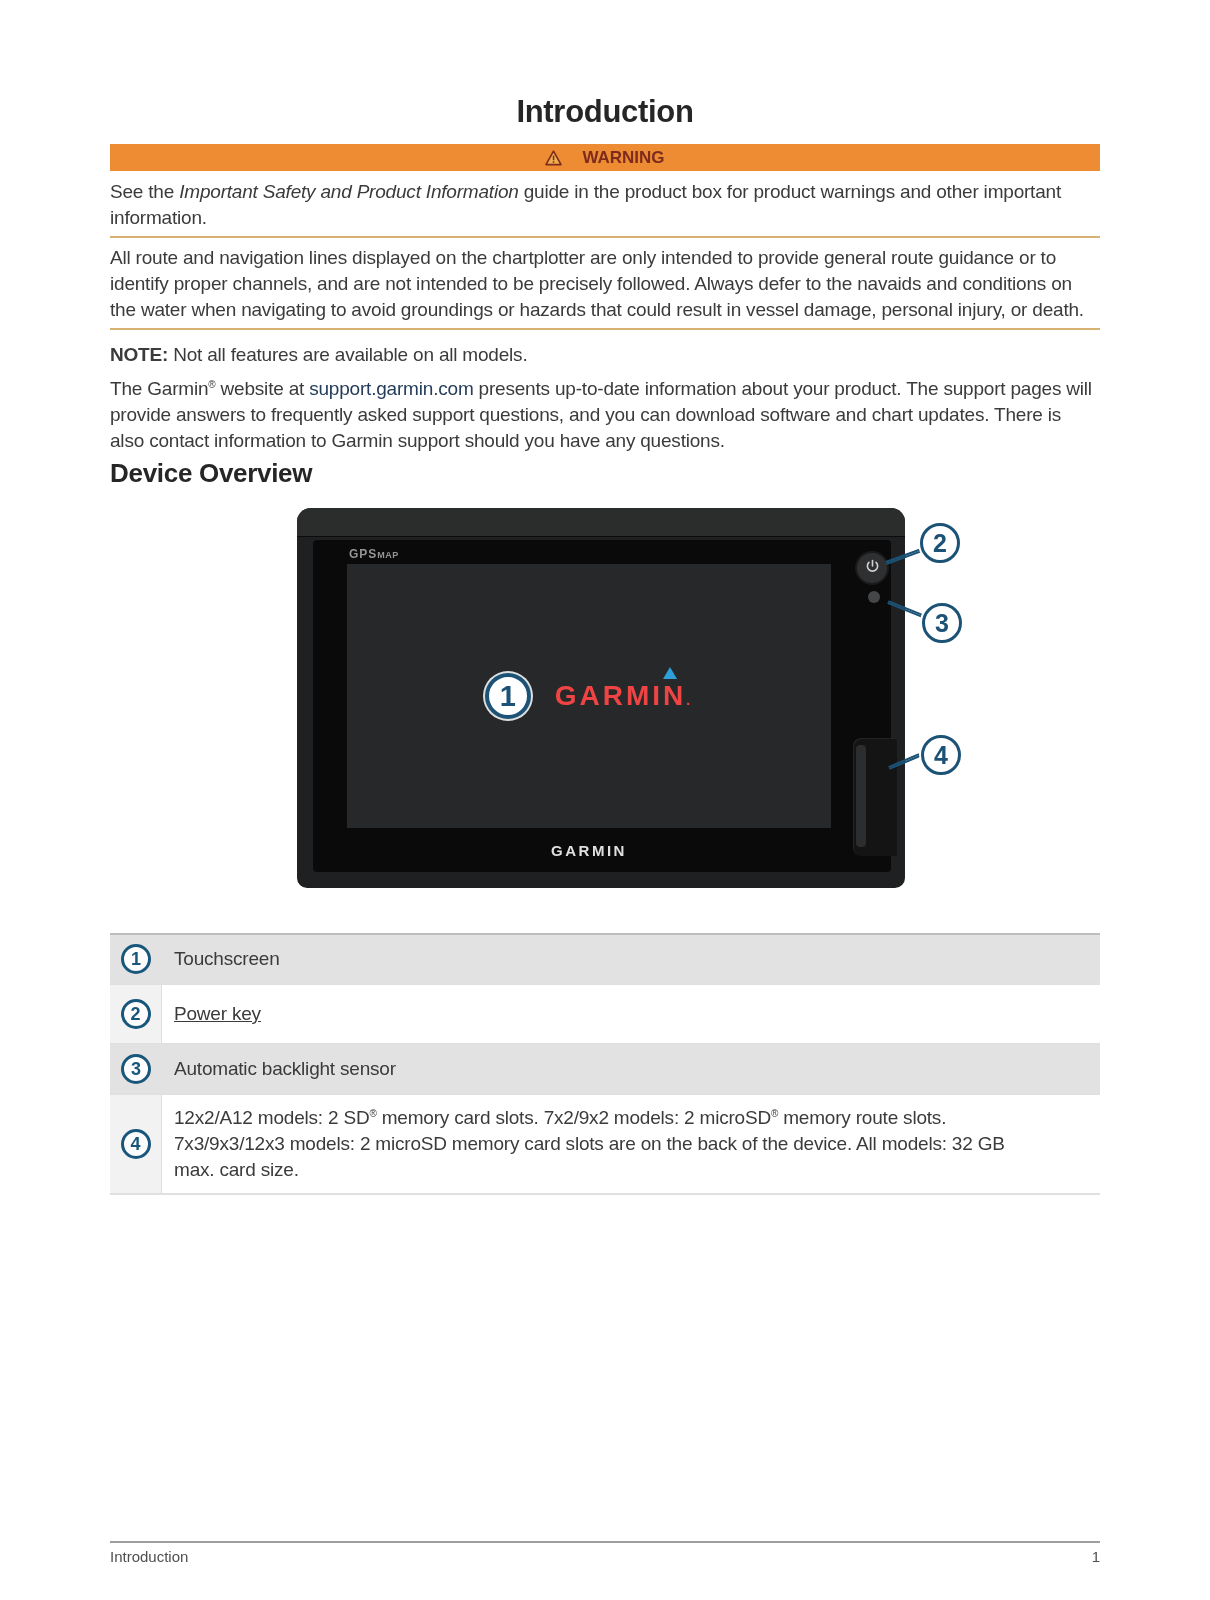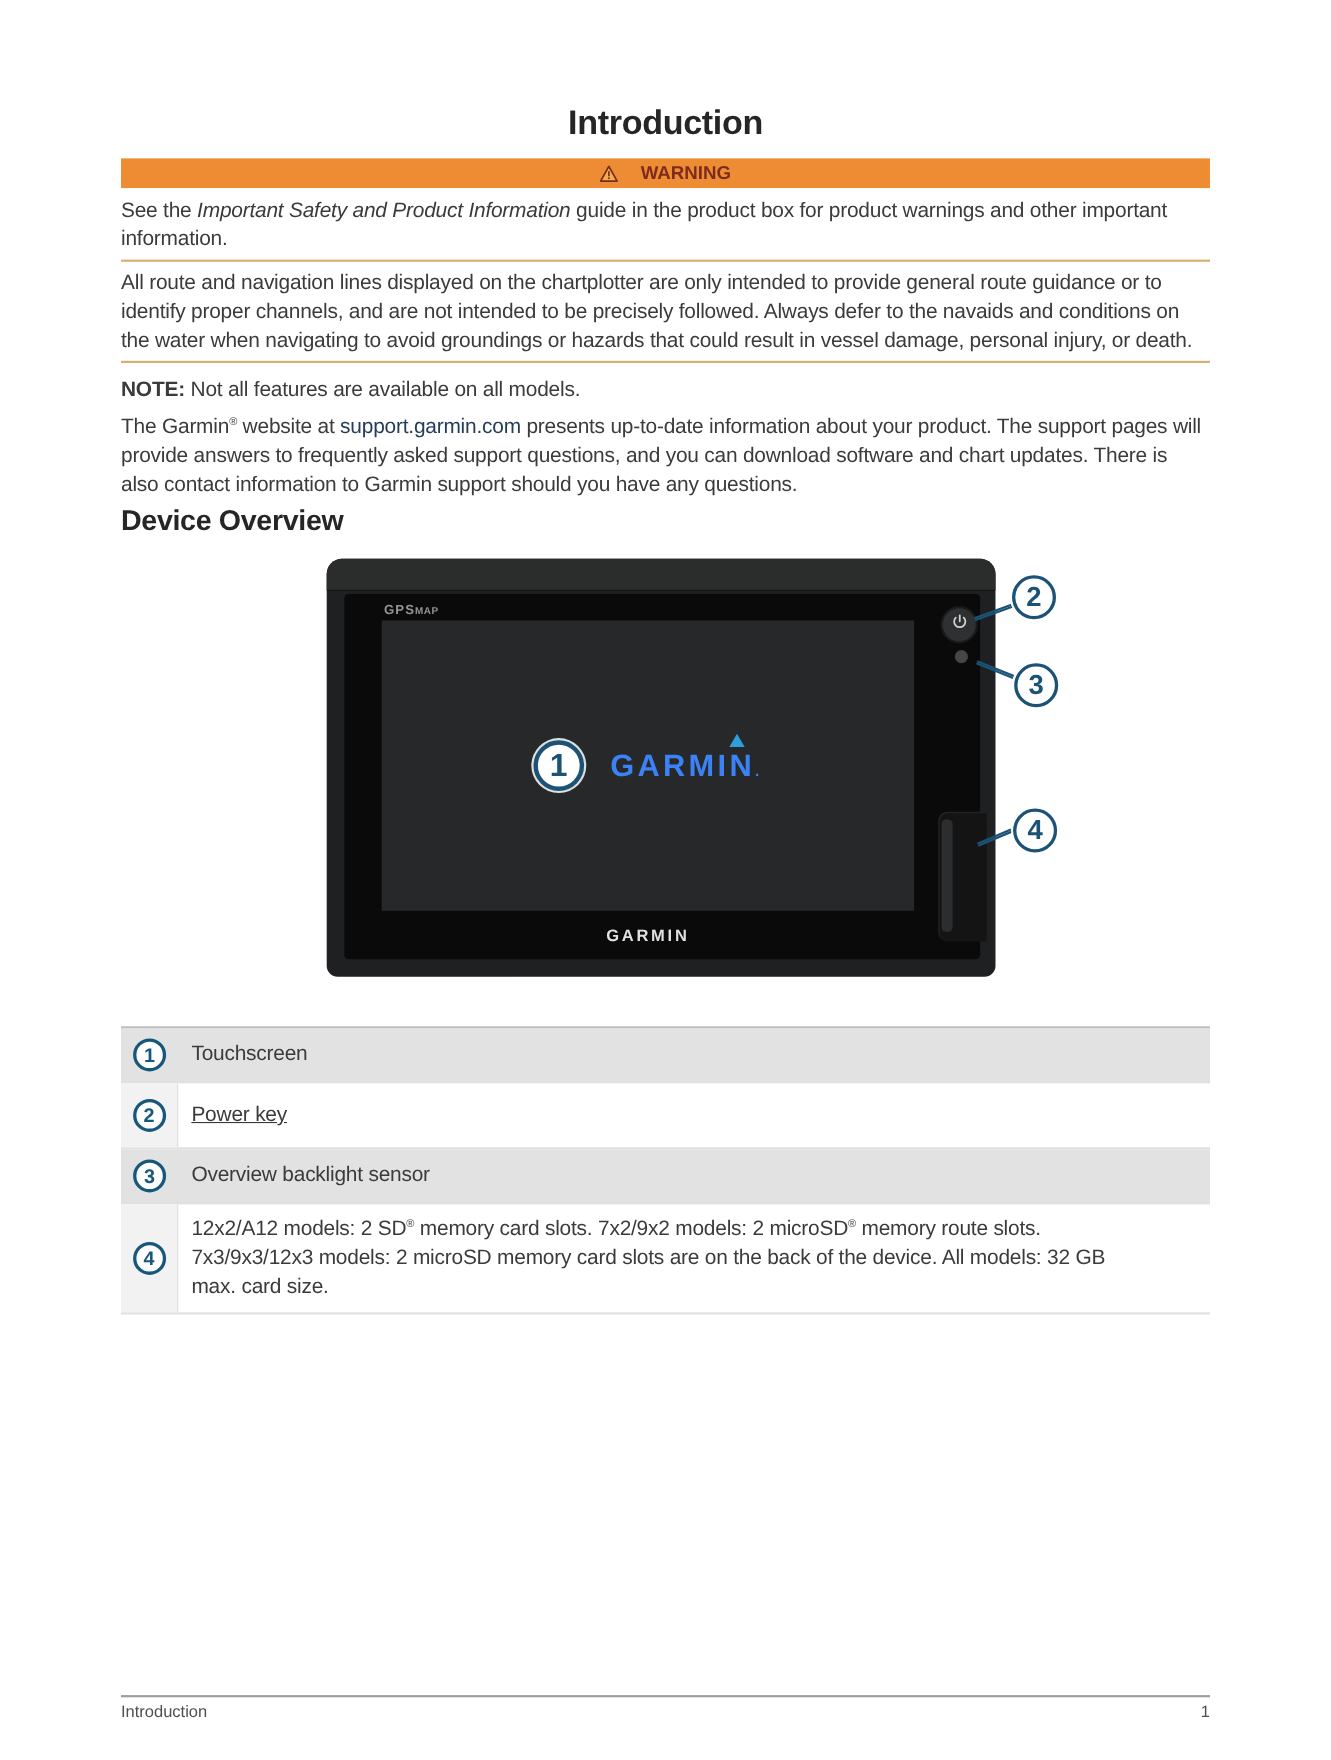--- a/index.html
+++ b/index.html
@@ -36,21 +36,21 @@
   
   .figure{position:relative;margin-top:16px;height:392px;text-decoration:underline;}
   .device-body{position:absolute;left:187px;top:3px;width:608px;height:380px;
     background:#1f2021;border-radius:14px 14px 10px 10px;box-shadow:inset 0 2px 2px rgba(255,255,255,.06);}
   .device-topband{position:absolute;left:0;top:0;width:100%;height:29px;background:#2b2c2c;border-radius:14px 14px 0 0;border-bottom:1px solid #0c0c0c;}
   .bezel{position:absolute;left:16px;top:32px;width:578px;height:332px;background:#0a0a0b;border-radius:4px;}
   .gpsmap-label{position:absolute;left:36px;top:7px;color:#949494;font-weight:700;letter-spacing:1px;font-size:12px;}
   .gpsmap-label .sub{font-size:9px;letter-spacing:.5px;}
   .screen{position:absolute;left:34px;top:24px;width:484px;height:264px;background:#272829;
     display:flex;align-items:center;justify-content:center;gap:24px;}
-  .logo-wordmark{position:relative;color:#3b82f6;font-weight:700;font-size:28px;letter-spacing:3px;}
+  .logo-wordmark{position:relative;color:#ef4444;font-weight:700;font-size:28px;letter-spacing:3px;}
   .logo-delta{position:absolute;top:-13px;right:16px;width:0;height:0;
     border-left:7px solid transparent;border-right:7px solid transparent;border-bottom:12px solid #2E9FD8;}
   .power-btn{position:absolute;left:544px;top:13px;width:30px;height:30px;border-radius:50%;
     background:#2f3031;display:flex;align-items:center;justify-content:center;box-shadow:0 0 0 2px #1a1a1b;}
   .sensor-dot{position:absolute;left:555px;top:51px;width:12px;height:12px;border-radius:50%;background:#454647;}
   .card-door{position:absolute;left:540px;top:198px;width:44px;height:118px;background:#141415;border-radius:8px 2px 2px 8px;box-shadow:inset 1px 1px 1px rgba(255,255,255,.08);}
   .card-door .strip{position:absolute;left:3px;top:7px;width:10px;height:102px;background:#2c2d2e;border-radius:4px;}
   .bottom-brand{position:absolute;left:34px;top:302px;width:484px;text-align:center;
     color:#e0e0e0;font-weight:700;font-size:15px;letter-spacing:2.5px;}
 
@@ -171,21 +171,21 @@
         <div class="num-cell">
           <div class="circle-num">2</div>
         </div>
         <div class="text-cell">Power key</div>
       </div>
 
       <div class="drow gray">
         <div class="num-cell">
           <div class="circle-num">3</div>
         </div>
-        <div class="text-cell">Overview backlight sensor</div>
+        <div class="text-cell">Automatic backlight sensor</div>
       </div>
 
       <div class="drow white">
         <div class="num-cell">
           <div class="circle-num">4</div>
         </div>
         <div class="text-cell multi"><span>12x2/A12 models: 2 SD</span><sup>®</sup><span> memory card slots. 7x2/9x2 models: 2 microSD</span><sup>®</sup><span> memory route slots.</span><br><span>7x3/9x3/12x3 models: 2 microSD memory card slots are on the back of the device. All models: 32 GB max. card size.</span></div>
       </div>
 
     </div>

